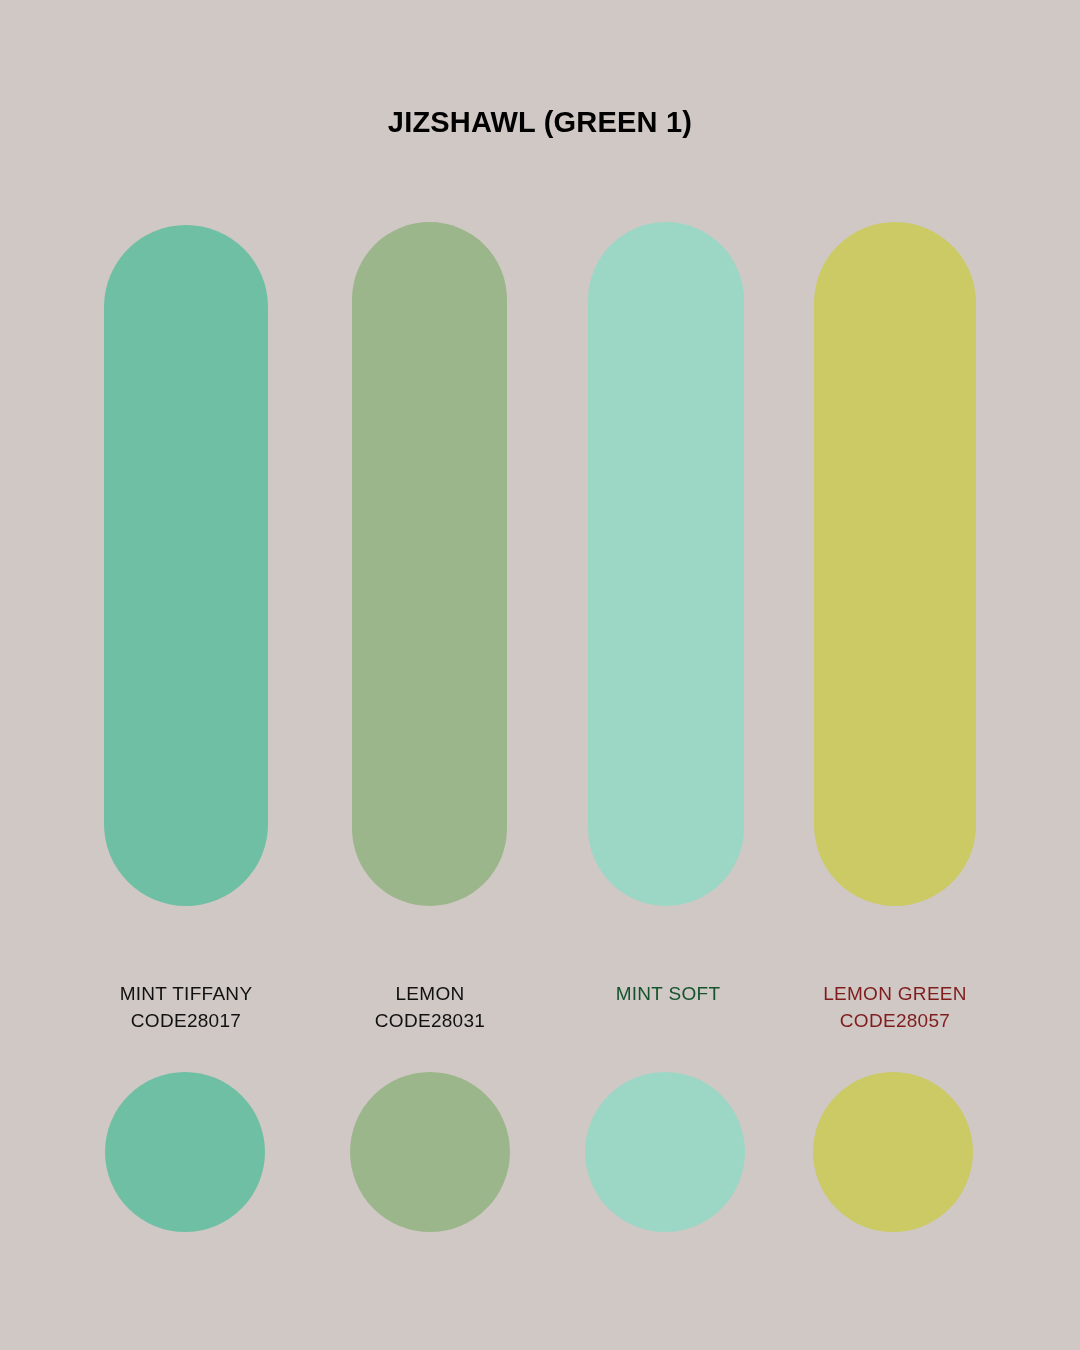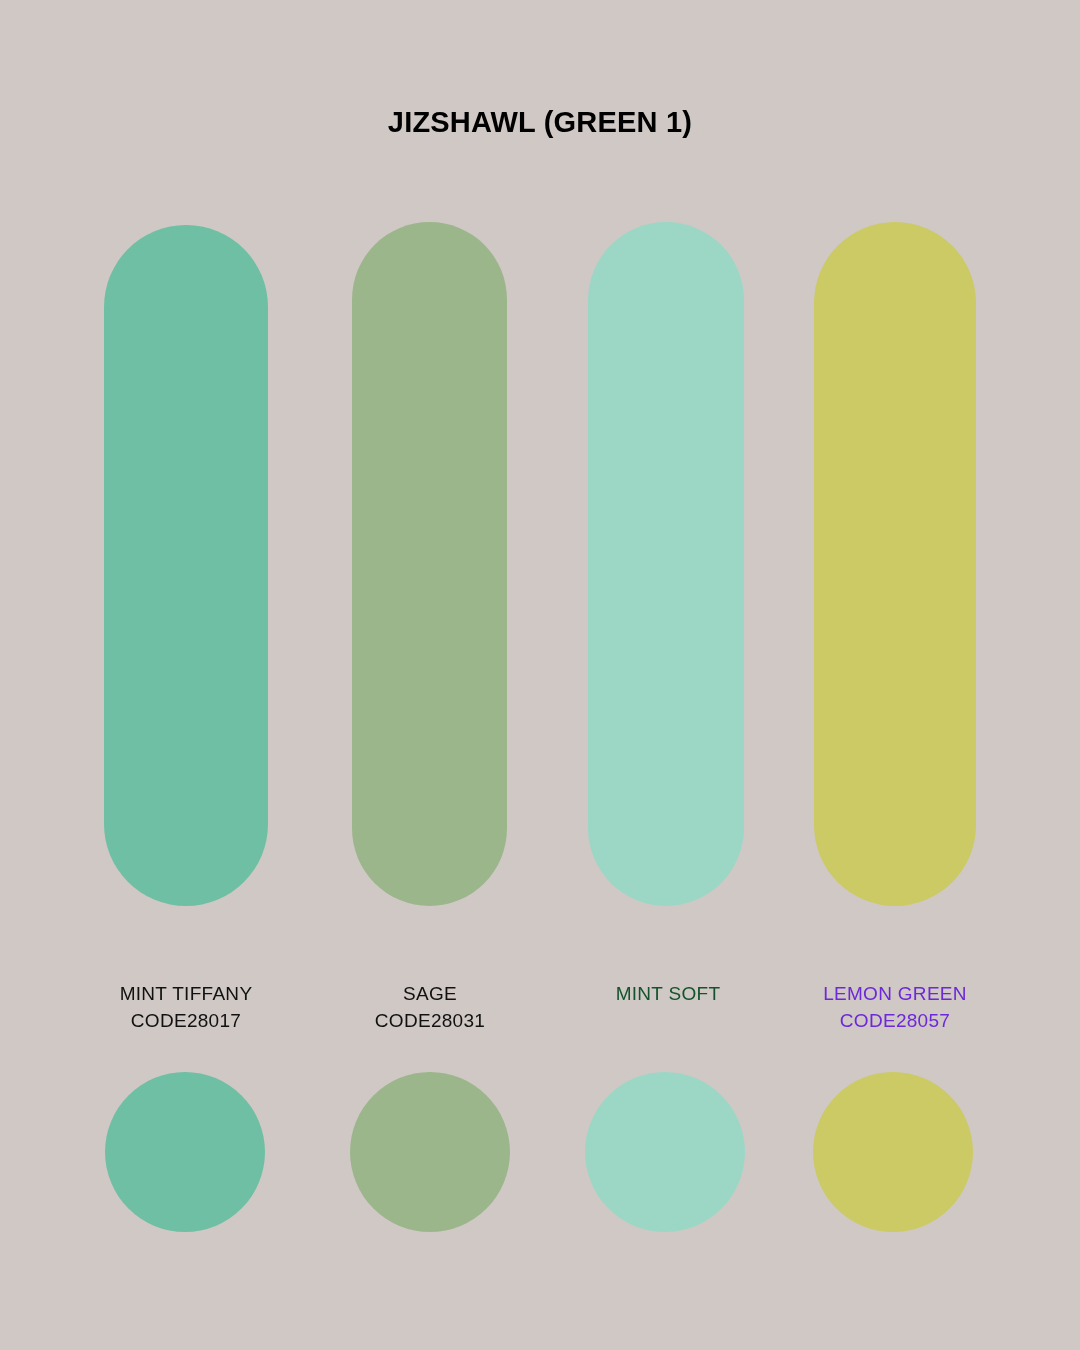--- a/index.html
+++ b/index.html
@@ -115,27 +115,27 @@
     <div class="bar bar-2" style="background-color: rgb(156, 215, 198);"></div>
     <div class="bar bar-3" style="background-color: rgb(203, 202, 100);"></div>
   </div>
 
   <div class="labels-row">
     <div class="label-block label-0" style="color: rgb(17, 17, 17);">
       <span class="label-name">MINT TIFFANY</span>
       <span class="label-code">CODE28017</span>
     </div>
     <div class="label-block label-1" style="color: rgb(17, 17, 17);">
-      <span class="label-name">SAGE</span>
+      <span class="label-name">LEMON</span>
       <span class="label-code">CODE28031</span>
     </div>
     <div class="label-block label-2" style="color: #14532d;">
       <span class="label-name">MINT SOFT</span>
     </div>
-    <div class="label-block label-3" style="color: #6d28d9;">
+    <div class="label-block label-3" style="color: #7f1d1d;">
       <span class="label-name">LEMON GREEN</span>
       <span class="label-code">CODE28057</span>
     </div>
   </div>
 
   <div class="circles-row">
     <div class="circle circle-0" style="background-color: rgb(111, 191, 165);"></div>
     <div class="circle circle-1" style="background-color: rgb(156, 182, 139);"></div>
     <div class="circle circle-2" style="background-color: rgb(156, 215, 198);"></div>
     <div class="circle circle-3" style="background-color: rgb(203, 202, 100);"></div>

